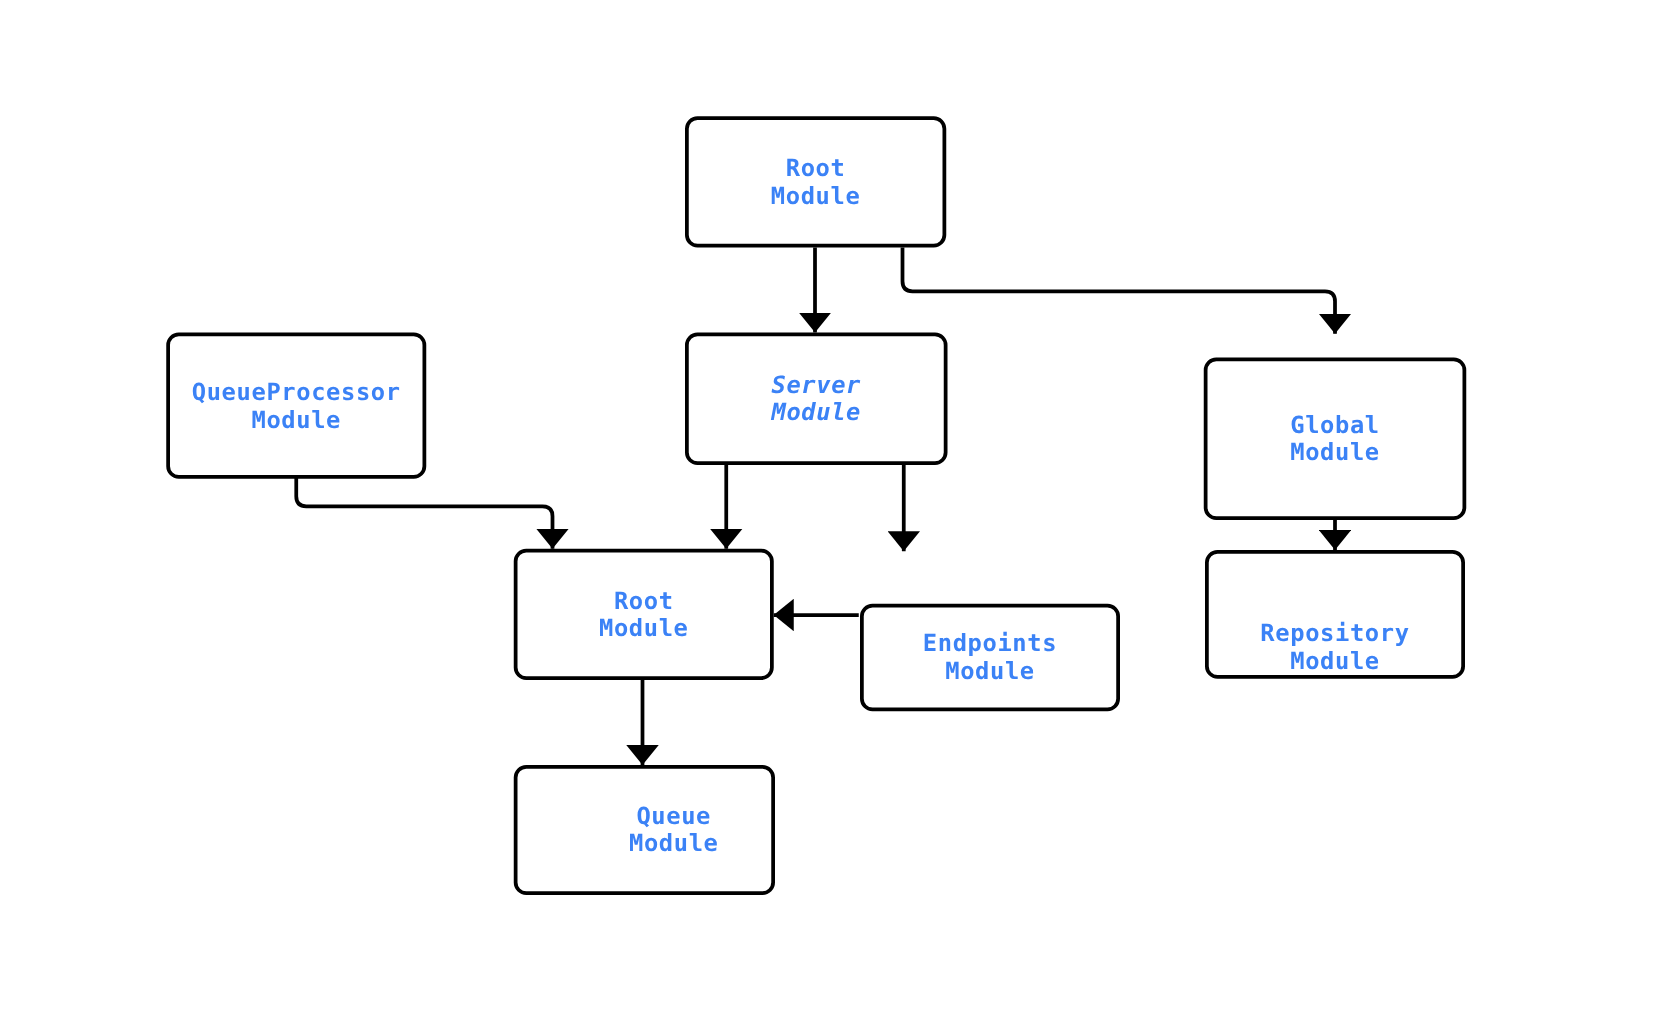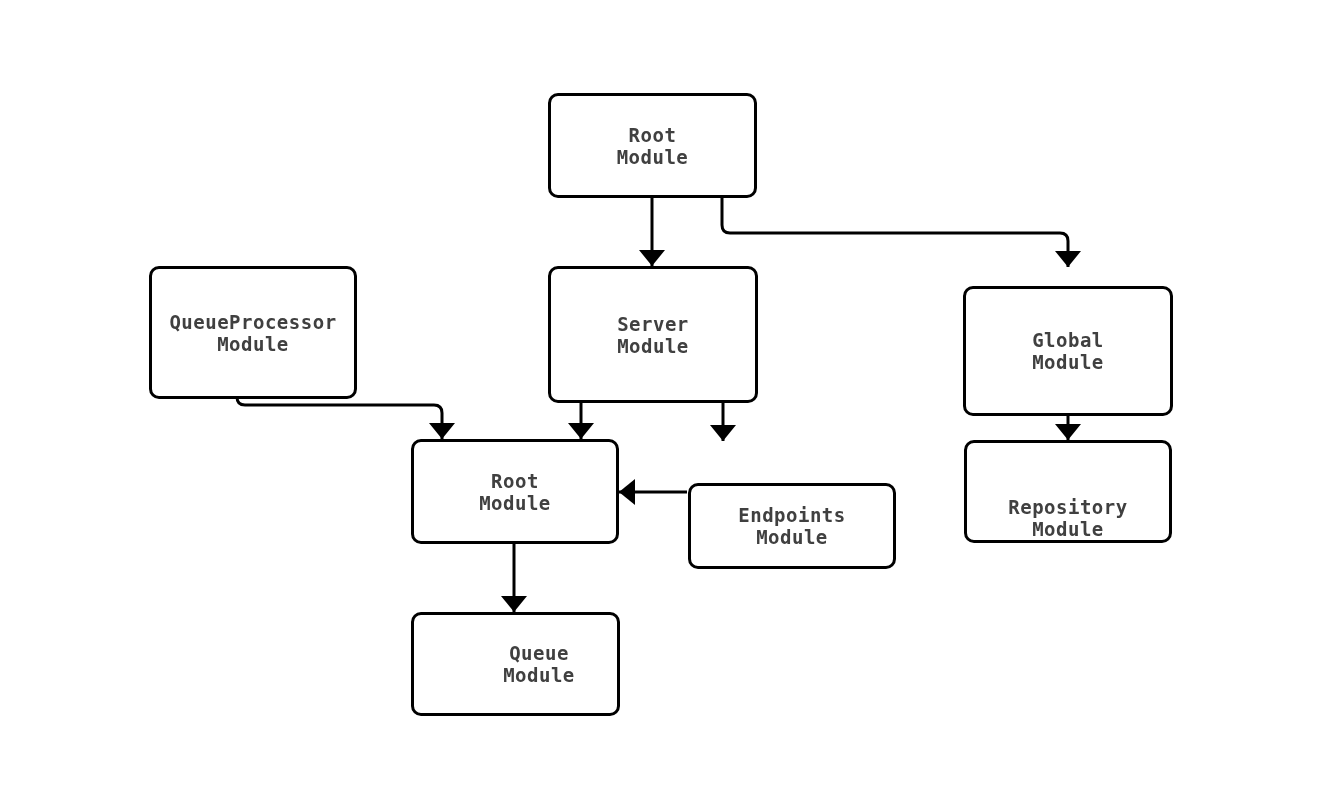--- a/index.html
+++ b/index.html
@@ -35,21 +35,21 @@
     border-radius: 10px;
     display: flex;
     align-items: center;
     justify-content: center;
     text-align: center;
   }
   .node-label {
     font-size: 19px;
     font-weight: bold;
     line-height: 22px;
-    color: #404040;
+    color: #3b82f6;
     white-space: pre-line;
     letter-spacing: 0.5px;
   }
 </style>
 </head>
 <body>
 
 <div class="canvas">
 
   <svg class="edges-layer" viewBox="0 0 1337 809" xmlns="http://www.w3.org/2000/svg">
@@ -74,26 +74,26 @@
     <path class="edge" d="M1068,372 L1068,440" marker-end="url(#arrow)"></path>
 
     <path class="edge" d="M514,544 L514,612" marker-end="url(#arrow)"></path>
   </svg>
 
   <div class="node" style="left:548px; top:93px; width:209px; height:105px;">
     <span class="node-label">Root
 Module</span>
   </div>
 
-  <div class="node" style="left:149px; top:266px; width:208px; height:133px;">
+  <div class="node" style="left:133px; top:266px; width:208px; height:117px;">
     <span class="node-label">QueueProcessor
 Module</span>
   </div>
 
-  <div class="node" style="left:548px; top:266px; width:210px; height:137px;">
+  <div class="node" style="left:548px; top:266px; width:210px; height:106px;font-style:italic;">
     <span class="node-label">Server
 Module</span>
   </div>
 
   <div class="node" style="left:963px; top:266px; width:210px; height:130px;margin-top:20px;">
     <span class="node-label">Global
 Module</span>
   </div>
 
   <div class="node" style="left:411px; top:439px; width:208px; height:105px;">

